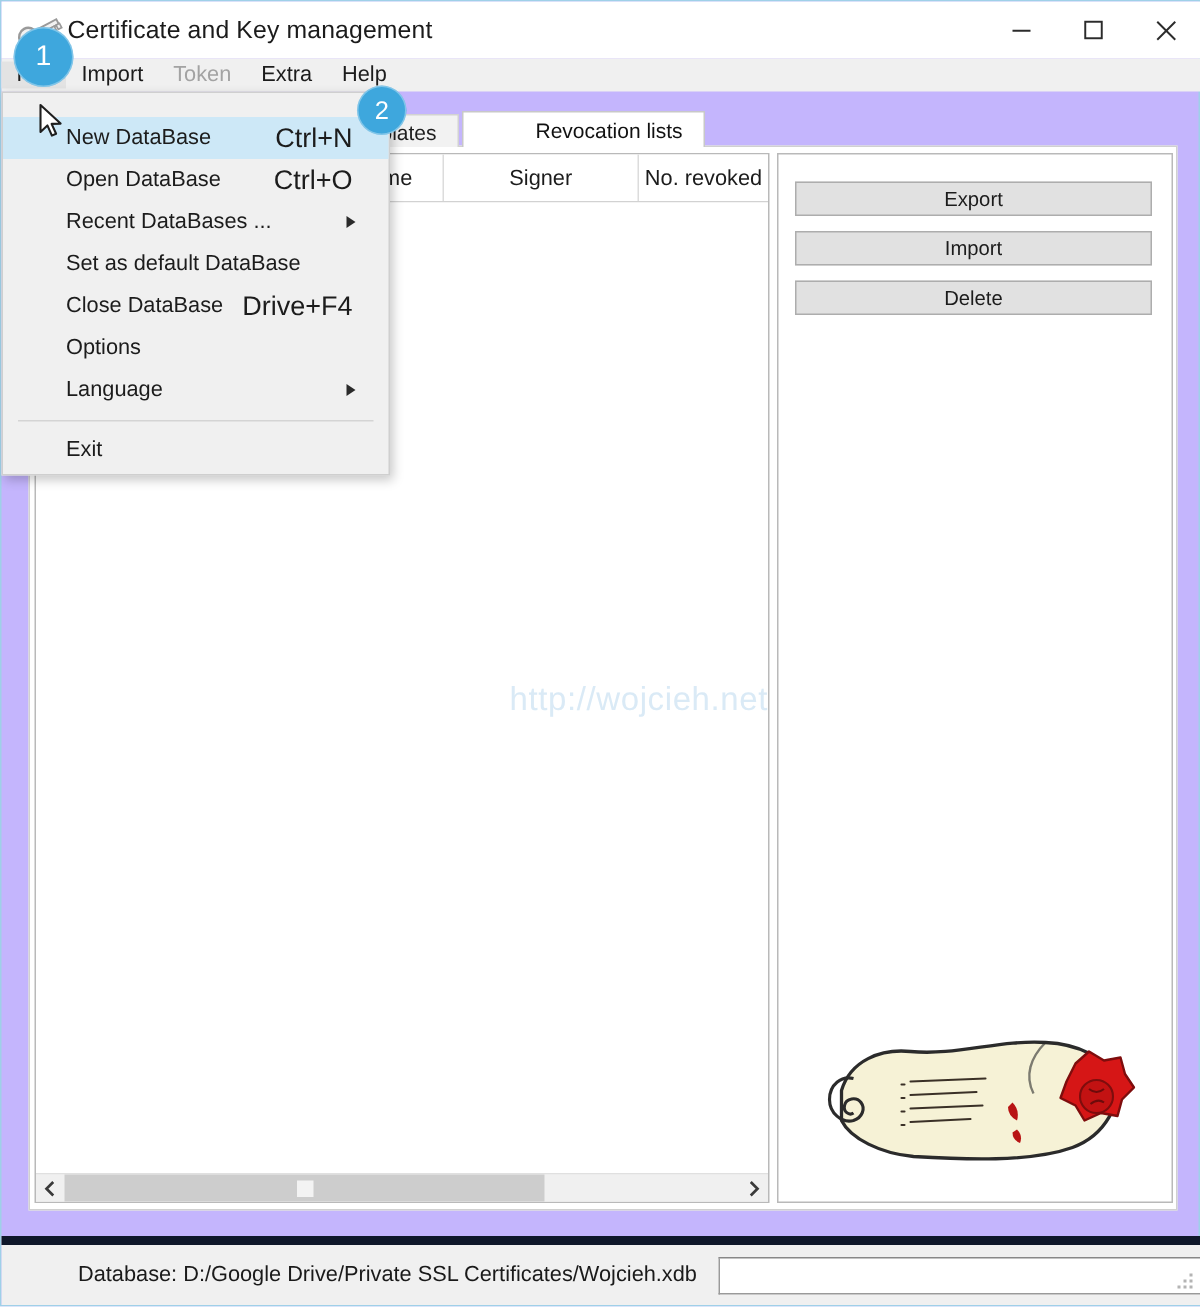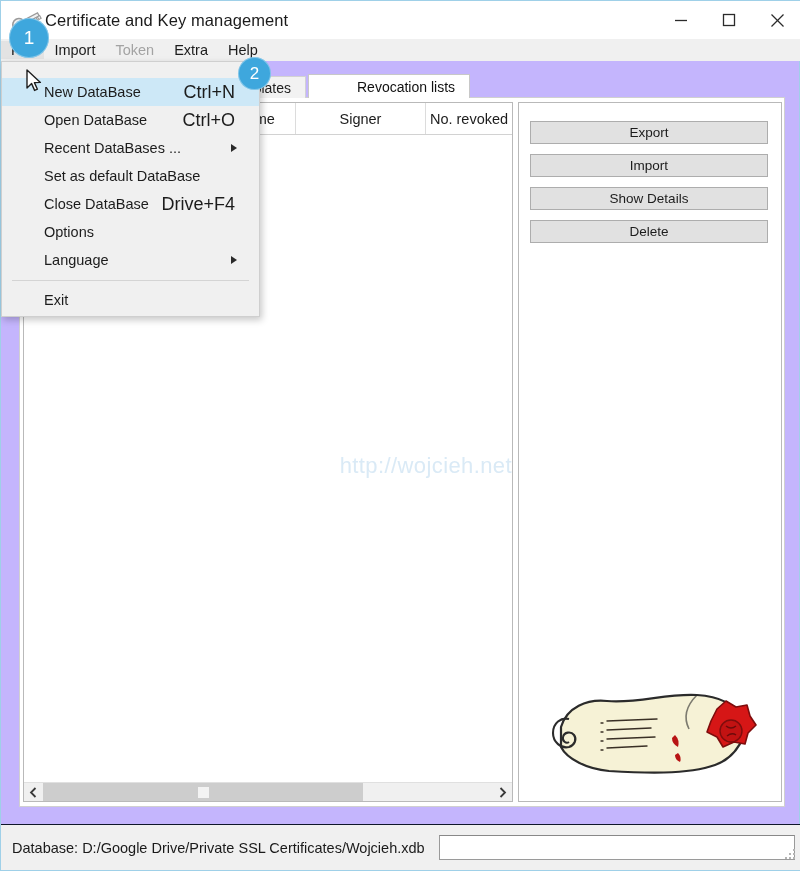--- a/index.html
+++ b/index.html
@@ -222,22 +222,22 @@
     position: absolute;
     left: 28px; bottom: 18px;
     width: 210px; height: 104px;
   }
 
   
   .statusbar {
     position: absolute; left: 0; bottom: 0;
     width: 800px; height: 46px;
     background: #f0f0f0;
-    border-top: 1px solid #0f172a;
-    display: flex; align-items: center;
+    border-top: 6px solid #0f172a;
+    display: flex; align-items: center; padding-left: 40px;
   }
   .status-text {
     margin-left: 11px;
     font-size: 14.5px; color: #1a1a1a;
     white-space: nowrap;
   }
   .status-field {
     margin-left: 14px;
     width: 356px; height: 25px;
     background: #ffffff;
@@ -348,21 +348,20 @@
               <polyline points="2.5,1 7,5.5 2.5,10" fill="none" stroke="#3a3a3a" stroke-width="1.8"></polyline>
             </svg>
         </div>
       </div>
     </div>
 
     <div class="side-panel">
       <div class="btn-col">
         <div class="xbtn">Export</div>
         <div class="xbtn">Import</div>
-        <div class="xbtn">Show Details</div>
         <div class="xbtn">Delete</div>
       </div>
 
       <div class="cert-art">
         <svg width="210" height="104" viewBox="0 0 210 104">
           <path d="M14,48 C20,28 40,20 60,22 C90,25 120,14 150,16 C172,17 190,26 196,40
                    C202,55 190,78 168,86 C140,96 95,94 62,92 C40,90 20,80 14,68 Z" fill="#f6f2d6" stroke="#2b2b2b" stroke-width="2.2" stroke-linejoin="round"></path>
           <path d="M22,40 C14,38 6,44 6,54 C6,63 14,70 22,68 C28,66 30,60 27,56
                    C24,52 17,53 16,58 C15,62 19,65 22,63" fill="none" stroke="#2b2b2b" stroke-width="2.1"></path>
           <path d="M150,16 C140,26 136,38 142,50" fill="none" stroke="#2b2b2b" stroke-width="1.6" opacity="0.6"></path>

